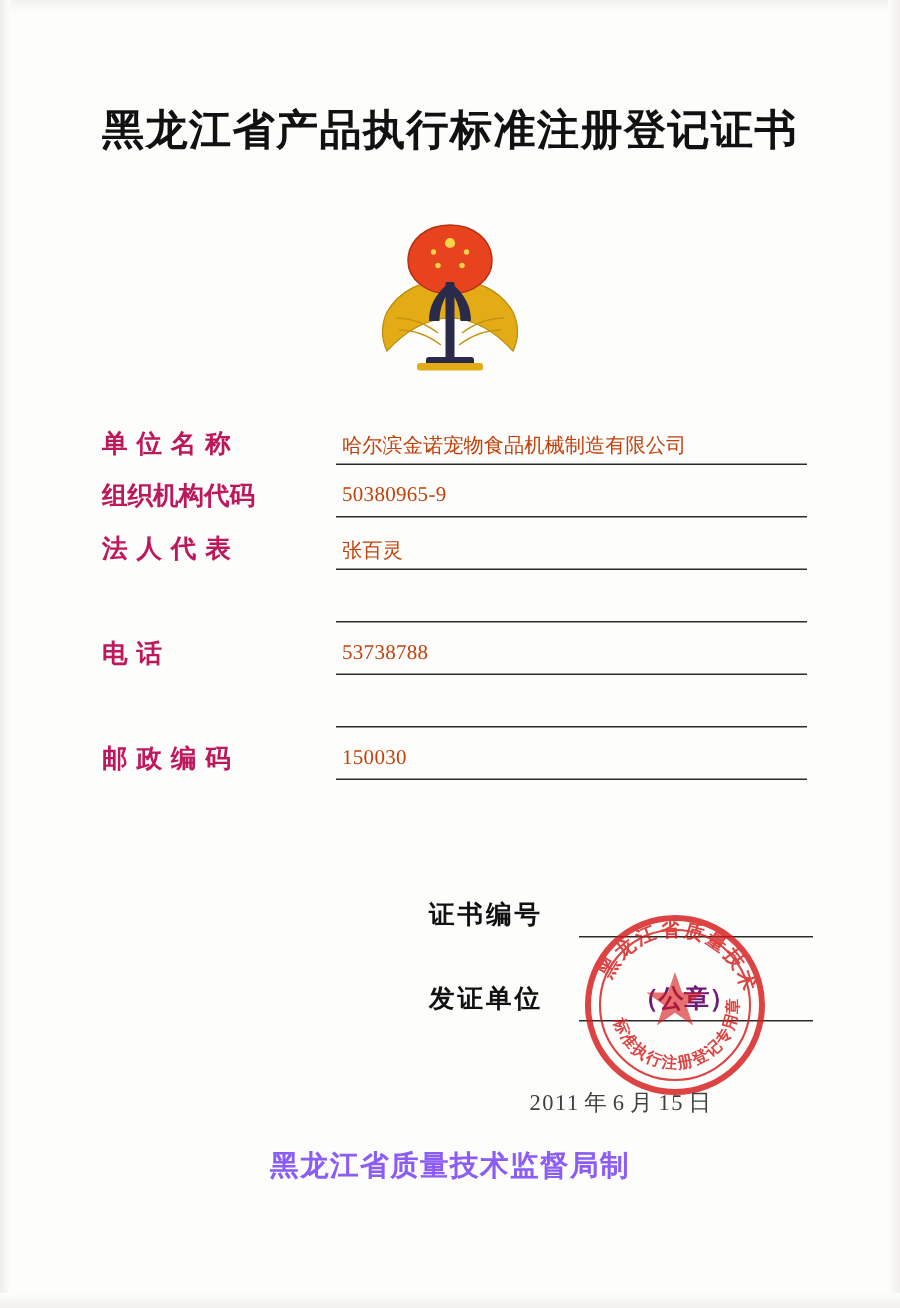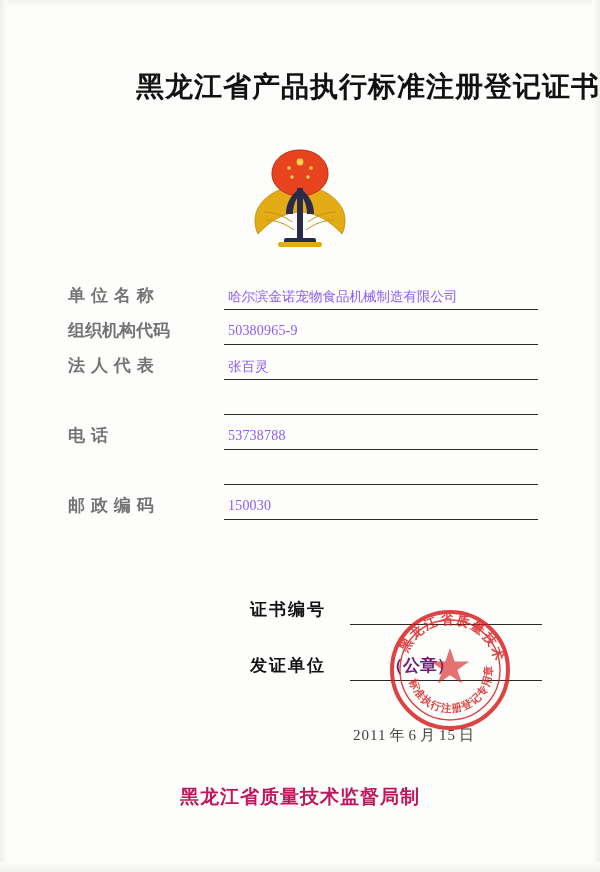--- a/index.html
+++ b/index.html
@@ -45,21 +45,21 @@
     bottom: 0; left: 0; right: 0;
     height: 10px;
     background: linear-gradient(to top, #f1f0ed, #fdfdfb);
   }
 
   .doc-title {
     position: absolute;
     top: 68px;
     left: 0;
     width: 600px;
-    text-align: right;
+    text-align: center;
     font-size: 28px;
     font-weight: bold;
     letter-spacing: 1px;
     color: #111;
     font-family: "DejaVu Sans", "Liberation Sans", sans-serif;
   }
 
   
   .emblem {
     position: absolute;
@@ -81,55 +81,56 @@
     position: relative;
     height: 35px;
   }
   .field-label {
     position: absolute;
     left: 0;
     top: 2px;
     width: 150px;
     font-size: 17px;
     font-weight: bold;
-    color: #737373;
+    color: #be185d;
     white-space: nowrap;
   }
   .field-underline {
     position: absolute;
     left: 156px;
     right: 0;
     top: 27px;
     border-bottom: 1px solid #2a2a2a;
   }
   .field-value {
     position: absolute;
     left: 160px;
     top: 6px;
     font-size: 13.5px;
-    color: #8b5cf6;
+    color: #c2410c;
     white-space: nowrap;
     font-family: "DejaVu Sans", "Liberation Sans", sans-serif;
   }
   .field-value.latin {
     font-family: "Liberation Serif", "DejaVu Serif", serif;
     font-size: 14px;
     letter-spacing: 0.2px;
   }
 
   
   .lower-block {
     position: absolute;
     top: 598px;
     left: 250px;
     width: 290px;
   }
   .lower-row {
     position: relative;
     height: 56px;
+    margin-left: 36px;
   }
   .lower-label {
     position: absolute;
     left: 0;
     top: 0;
     font-size: 17px;
     font-weight: bold;
     letter-spacing: 2px;
     color: #111;
     white-space: nowrap;
@@ -171,28 +172,28 @@
     left: 384px;
     top: 604px;
     width: 132px;
     height: 132px;
     pointer-events: none;
   }
   .seal-svg { display: block; }
 
   .footer {
     position: absolute;
-    top: 784px;
+    top: 764px;
     left: 0;
     width: 600px;
     text-align: center;
     font-size: 19px;
     font-weight: bold;
     letter-spacing: 1px;
-    color: #be185d;
+    color: #8b5cf6;
   }
 </style>
 </head>
 <body>
 
 <div class="page">
 
   <div class="scan-edge-top"></div>
   <div class="scan-edge-left"></div>
   <div class="scan-edge-right"></div>

